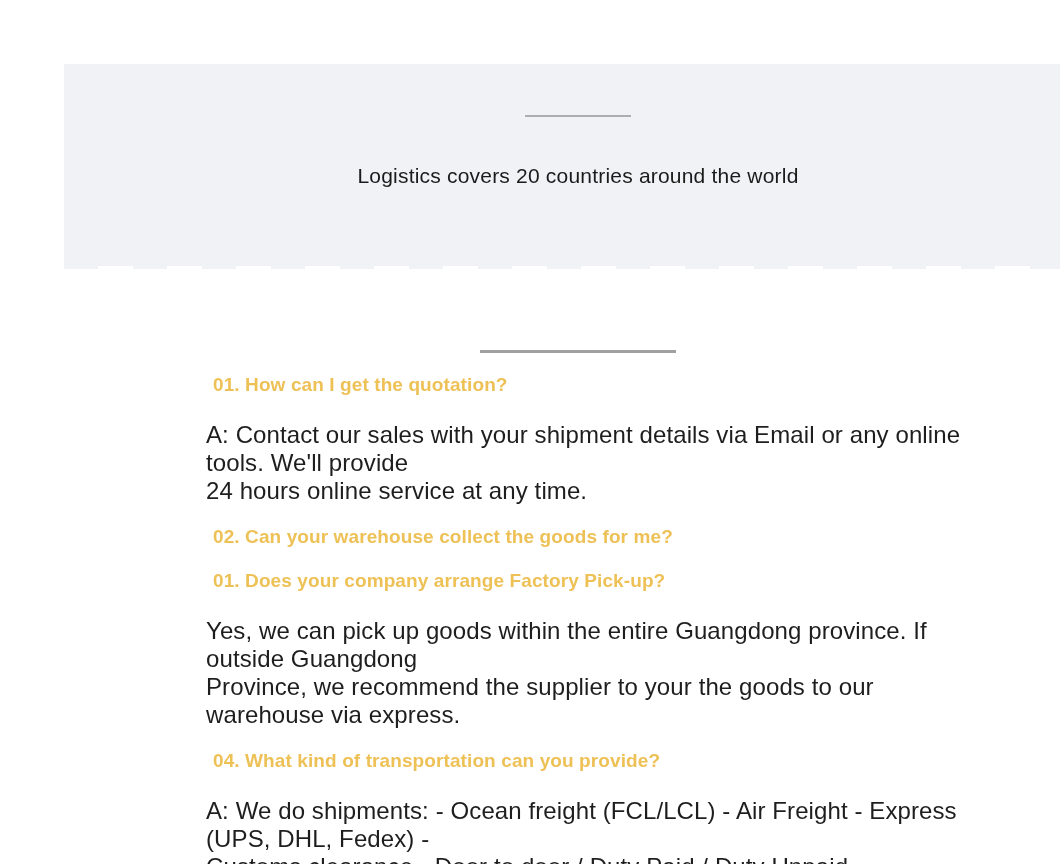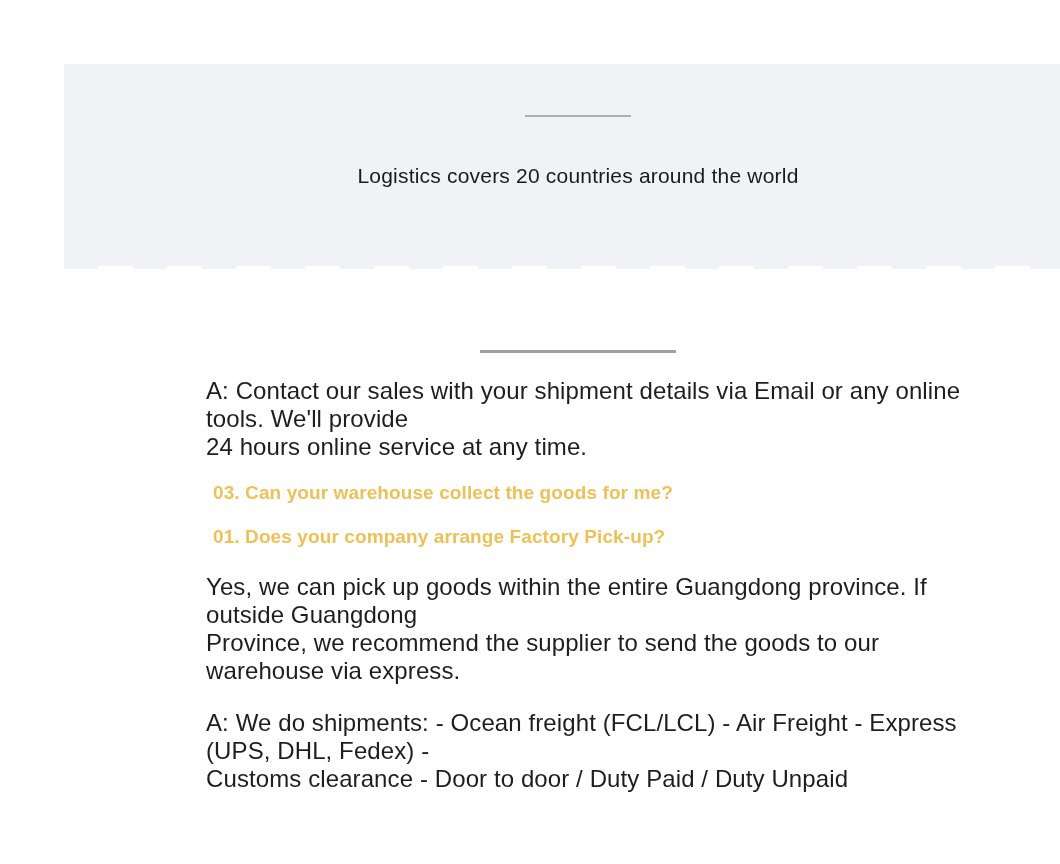--- a/index.html
+++ b/index.html
@@ -43,35 +43,37 @@
     <div class="hero-divider"></div>
     <div class="hero-tagline">Logistics covers 20 countries around the world</div>
   </section>
 
   <section class="faq">
     <div class="faq-title-divider"></div>
 
     <div class="faq-list">
 
       <div class="faq-item">
+        <div class="faq-question">01. How can I get the quotation?</div>
         <div class="faq-answer">A: Contact our sales with your shipment details via Email or any online tools. We'll provide
 24 hours online service at any time.</div>
       </div>
 
       <div class="faq-item">
-        <div class="faq-question">03. Can your warehouse collect the goods for me?</div>
+        <div class="faq-question">02. Can your warehouse collect the goods for me?</div>
       </div>
 
       <div class="faq-item">
         <div class="faq-question">01. Does your company arrange Factory Pick-up?</div>
         <div class="faq-answer">Yes, we can pick up goods within the entire Guangdong province. If outside Guangdong
-Province, we recommend the supplier to send the goods to our warehouse via express.</div>
+Province, we recommend the supplier to your the goods to our warehouse via express.</div>
       </div>
 
       <div class="faq-item">
+        <div class="faq-question">04. What kind of transportation can you provide?</div>
         <div class="faq-answer">A: We do shipments: - Ocean freight (FCL/LCL) - Air Freight - Express (UPS, DHL, Fedex) -
 Customs clearance - Door to door / Duty Paid / Duty Unpaid</div>
       </div>
 
     </div>
   </section>
 
 </div>
 
 </body></html>

